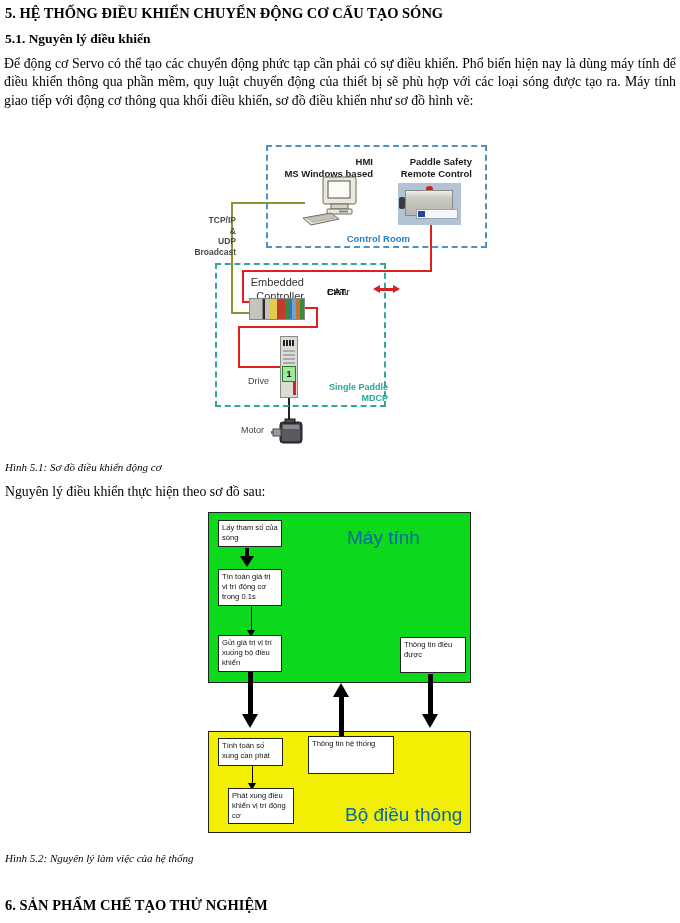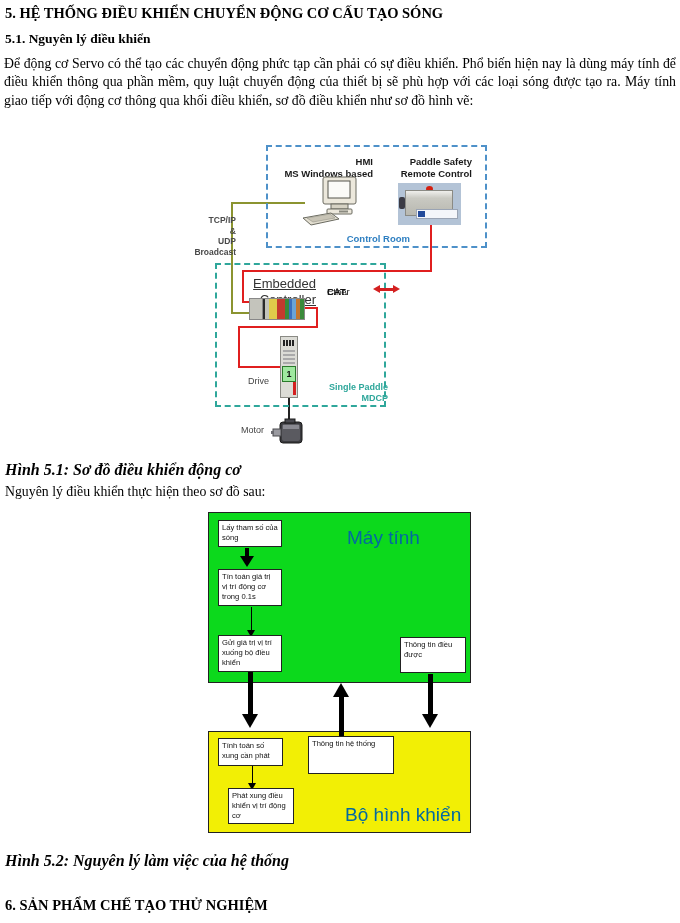--- a/index.html
+++ b/index.html
@@ -5,36 +5,36 @@
   * { margin:0; padding:0; box-sizing:border-box; }
   body { background:#fff; }
   .page {
     position:relative; width:680px; height:923px; background:#fff;
     font-family:"Liberation Serif", serif; color:#000; overflow:hidden;
   }
   .h-main { position:absolute; left:5px; top:5px; font-size:14.5px; font-weight:bold; }
   .h-sub  { position:absolute; left:5px; top:31px; font-size:13.5px; font-weight:bold; }
   .para   { position:absolute; left:4px; top:55px; width:672px; font-size:13.8px;
             line-height:18.4px; text-align:justify; }
-  .caption{ position:absolute; left:5px; font-size:16px; font-weight:bold; font-style:italic; }
+  .caption{ position:absolute; left:5px; font-size:11px; font-weight:normal; font-style:italic; }
   .lead   { position:absolute; left:5px; top:484px; font-size:13.8px; }
   .h-six  { position:absolute; left:5px; top:897px; font-size:14.5px; font-weight:bold; }
 
   
   .fig1 { position:absolute; left:0; top:142px; width:680px; height:316px;
           font-family:"Liberation Sans", sans-serif; }
   .fig1 * { position:absolute; }
   .box-controlroom { left:266px; top:3px; width:221px; height:103px; border:2px dashed #4e91c9; }
   .box-mdcp        { left:215px; top:121px; width:171px; height:144px; border:2px dashed #2fa79b; }
   .lbl { font-size:9.5px; font-weight:bold; text-align:right; line-height:1.25; color:#1a1a1a; }
   .lbl-hmi    { left:278px; top:14px; width:95px; }
   .lbl-paddle { left:392px; top:14px; width:80px; }
   .lbl-tcp    { left:178px; top:73px; width:58px; font-size:8.5px; color:#4a4a4a; }
   .lbl-croom  { left:330px; top:91px; width:80px; color:#2e7fc1; }
-  .lbl-emb    { left:252px; top:134px; width:64px; font-weight:normal; font-size:13px; color:#333;text-decoration:underline; }
+  .lbl-emb    { left:240px; top:134px; width:64px; font-weight:normal; font-size:11px; color:#333; }
   .lbl-sp     { left:320px; top:240px; width:68px; font-size:9px; color:#2fa79b; }
   .lbl-drive  { left:248px; top:234px; width:30px; font-weight:normal; font-size:9px; color:#444; text-align:left; }
   .lbl-motor  { left:241px; top:283px; width:32px; font-weight:normal; font-size:9px; color:#444; text-align:left; }
   .ln { background:#e01f1f; }
   .ln-olive { background:#8b9430; }
   .ln-black { background:#222; }
   .ethercat { left:327px; top:144px; font-size:9.5px; color:#111; }
   .ethercat b { font-weight:bold; }
   .eth-arrow { left:373px; top:143px; width:24px; height:8px; }
   .eth-arrow .bar  { left:4px; top:3px; width:16px; height:3px; background:#d42020; }
@@ -230,21 +230,21 @@
     <div class="lbl lbl-motor">Motor</div>
   </div>
 
   <div class="caption" style="top:461px;">Hình 5.1: Sơ đồ điều khiển động cơ</div>
   <div class="lead">Nguyên lý điều khiển thực hiện theo sơ đồ sau:</div>
 
   <div class="fig2">
     <div class="zone-green"></div>
     <div class="zone-yellow"></div>
     <div class="zone-title t-maytinh">Máy tính</div>
-    <div class="zone-title t-bodk">Bộ hình khiển</div>
+    <div class="zone-title t-bodk">Bộ điều thông</div>
 
     <div class="fbox fb1">Lấy tham số của sóng</div>
     <div class="arrow a-mid a-down ar1">
         <span class="stem"></span>
         <span class="head"></span>
       </div>
     <div class="fbox fb2">Tín toán giá trị vị trí động cơ trong 0.1s</div>
     <div class="arrow a-thin a-down ar2">
         <span class="stem"></span>
         <span class="head"></span>

